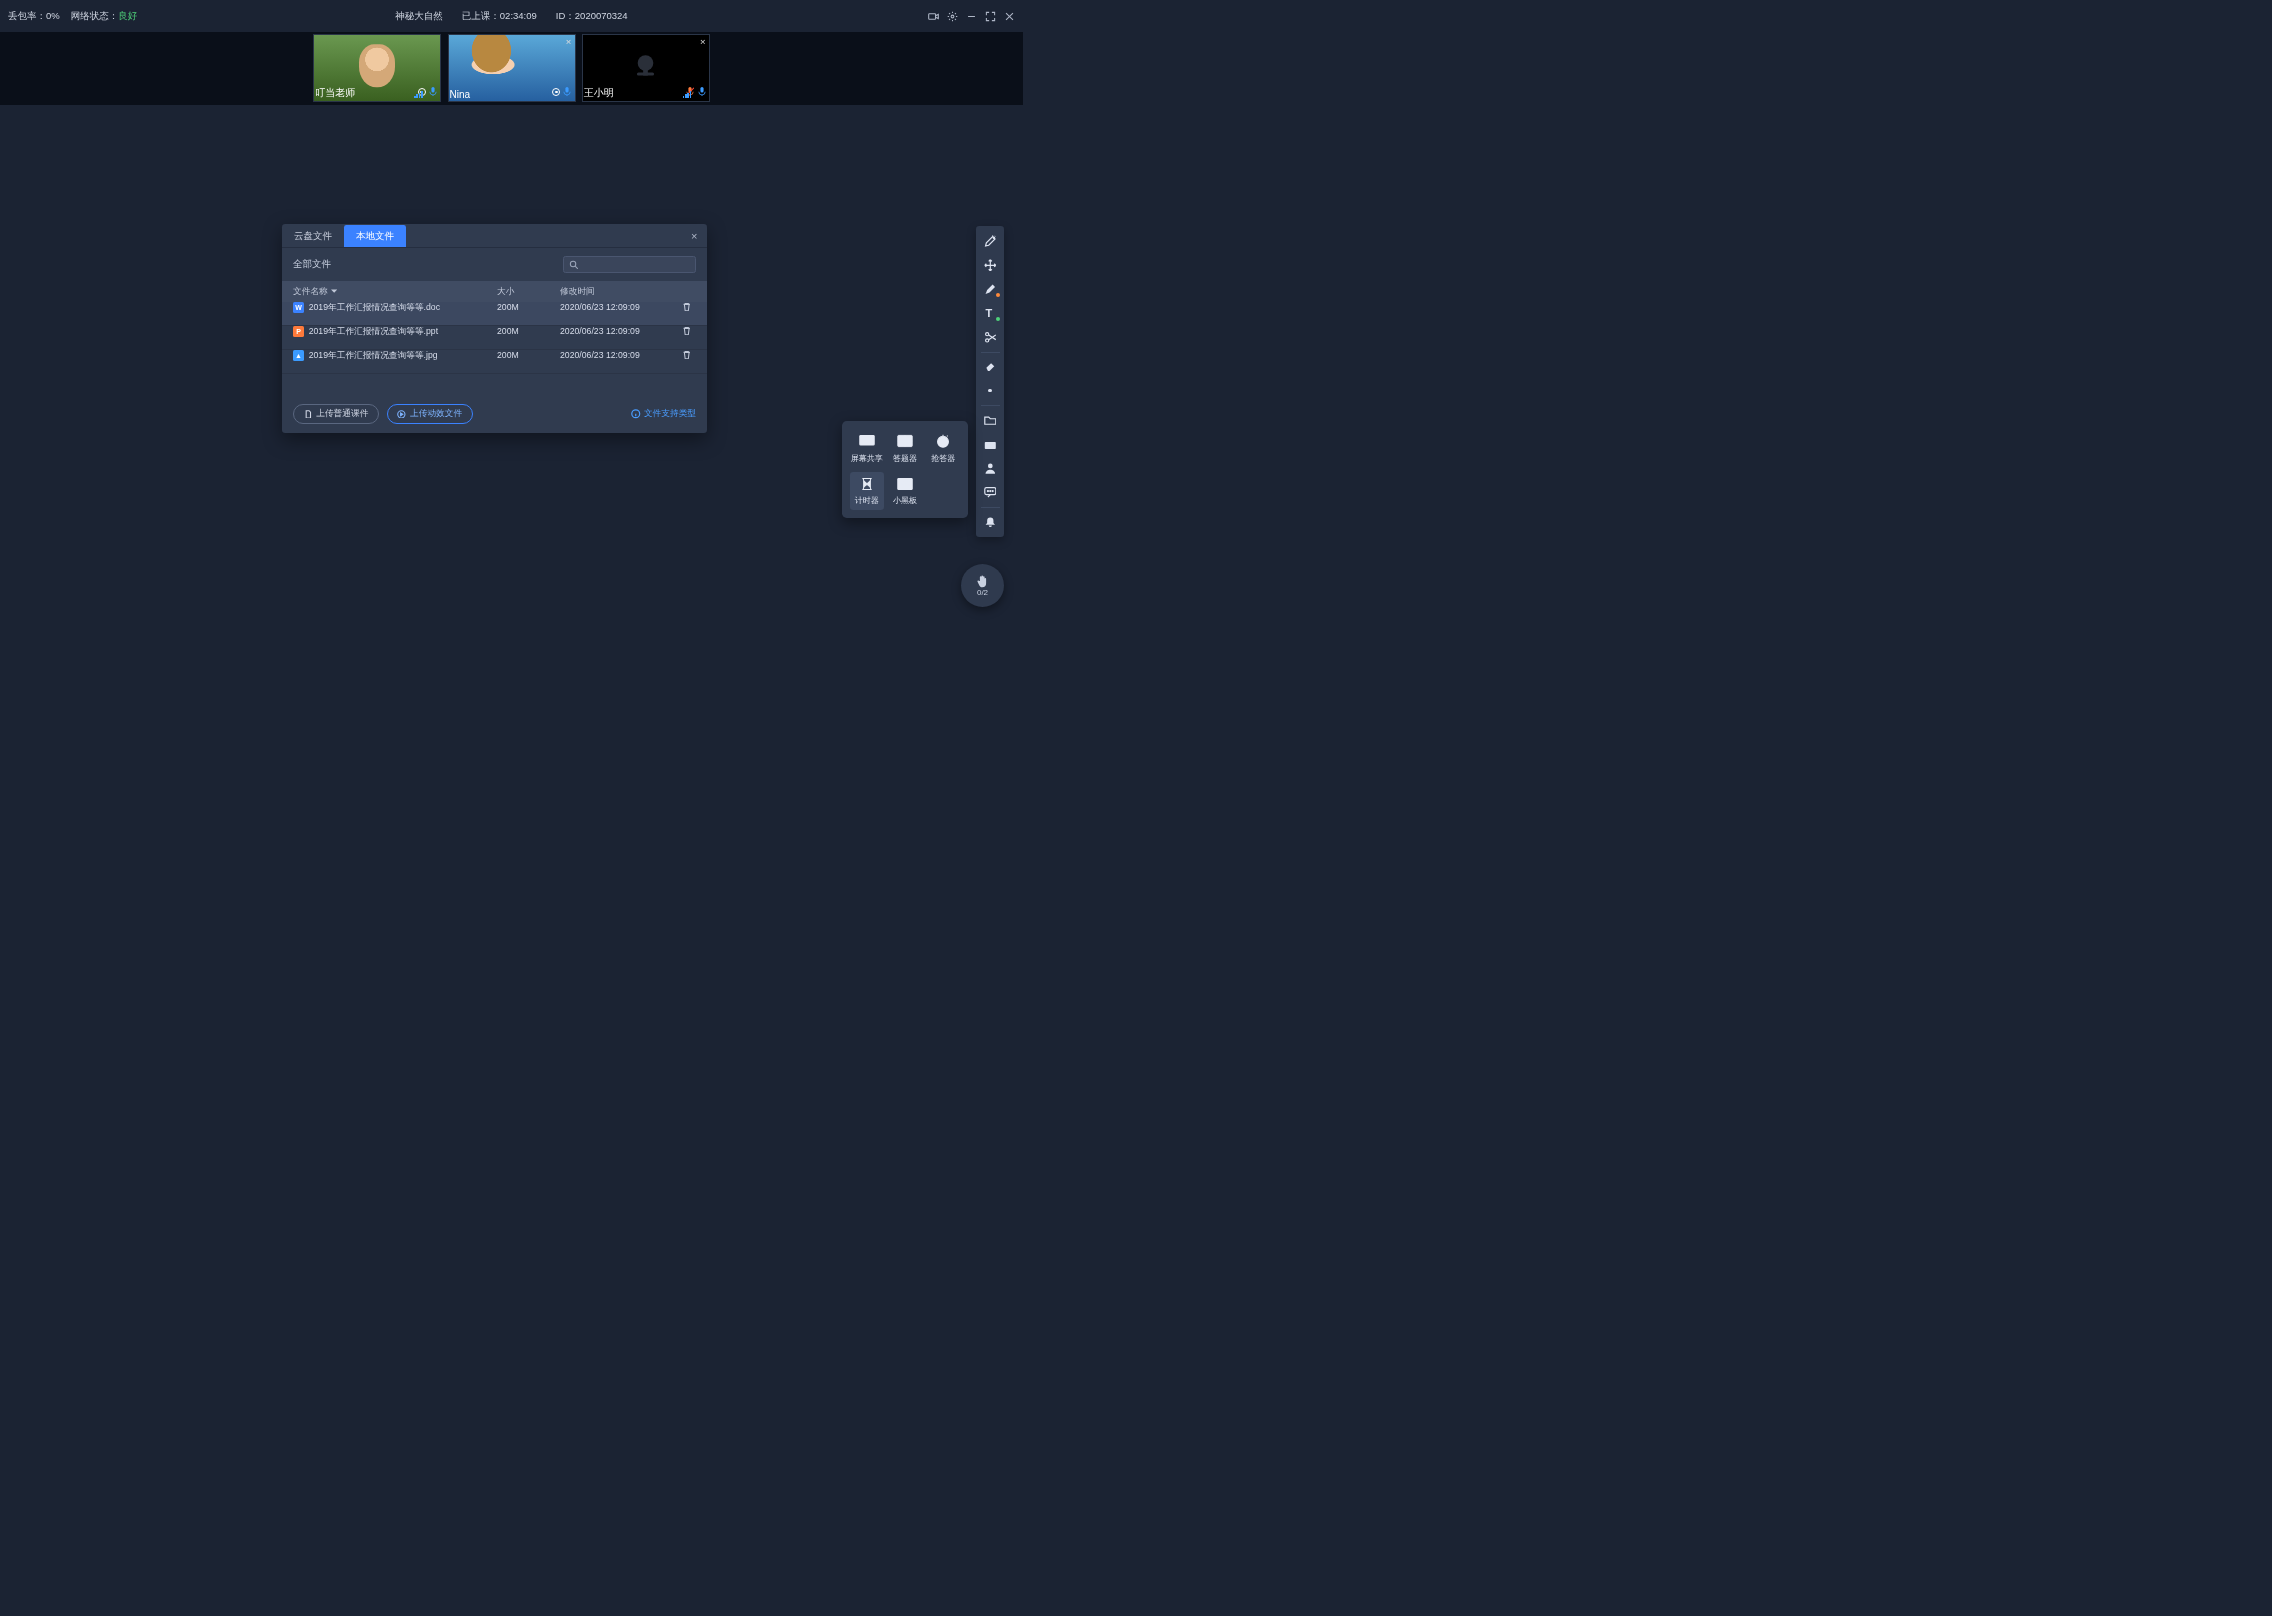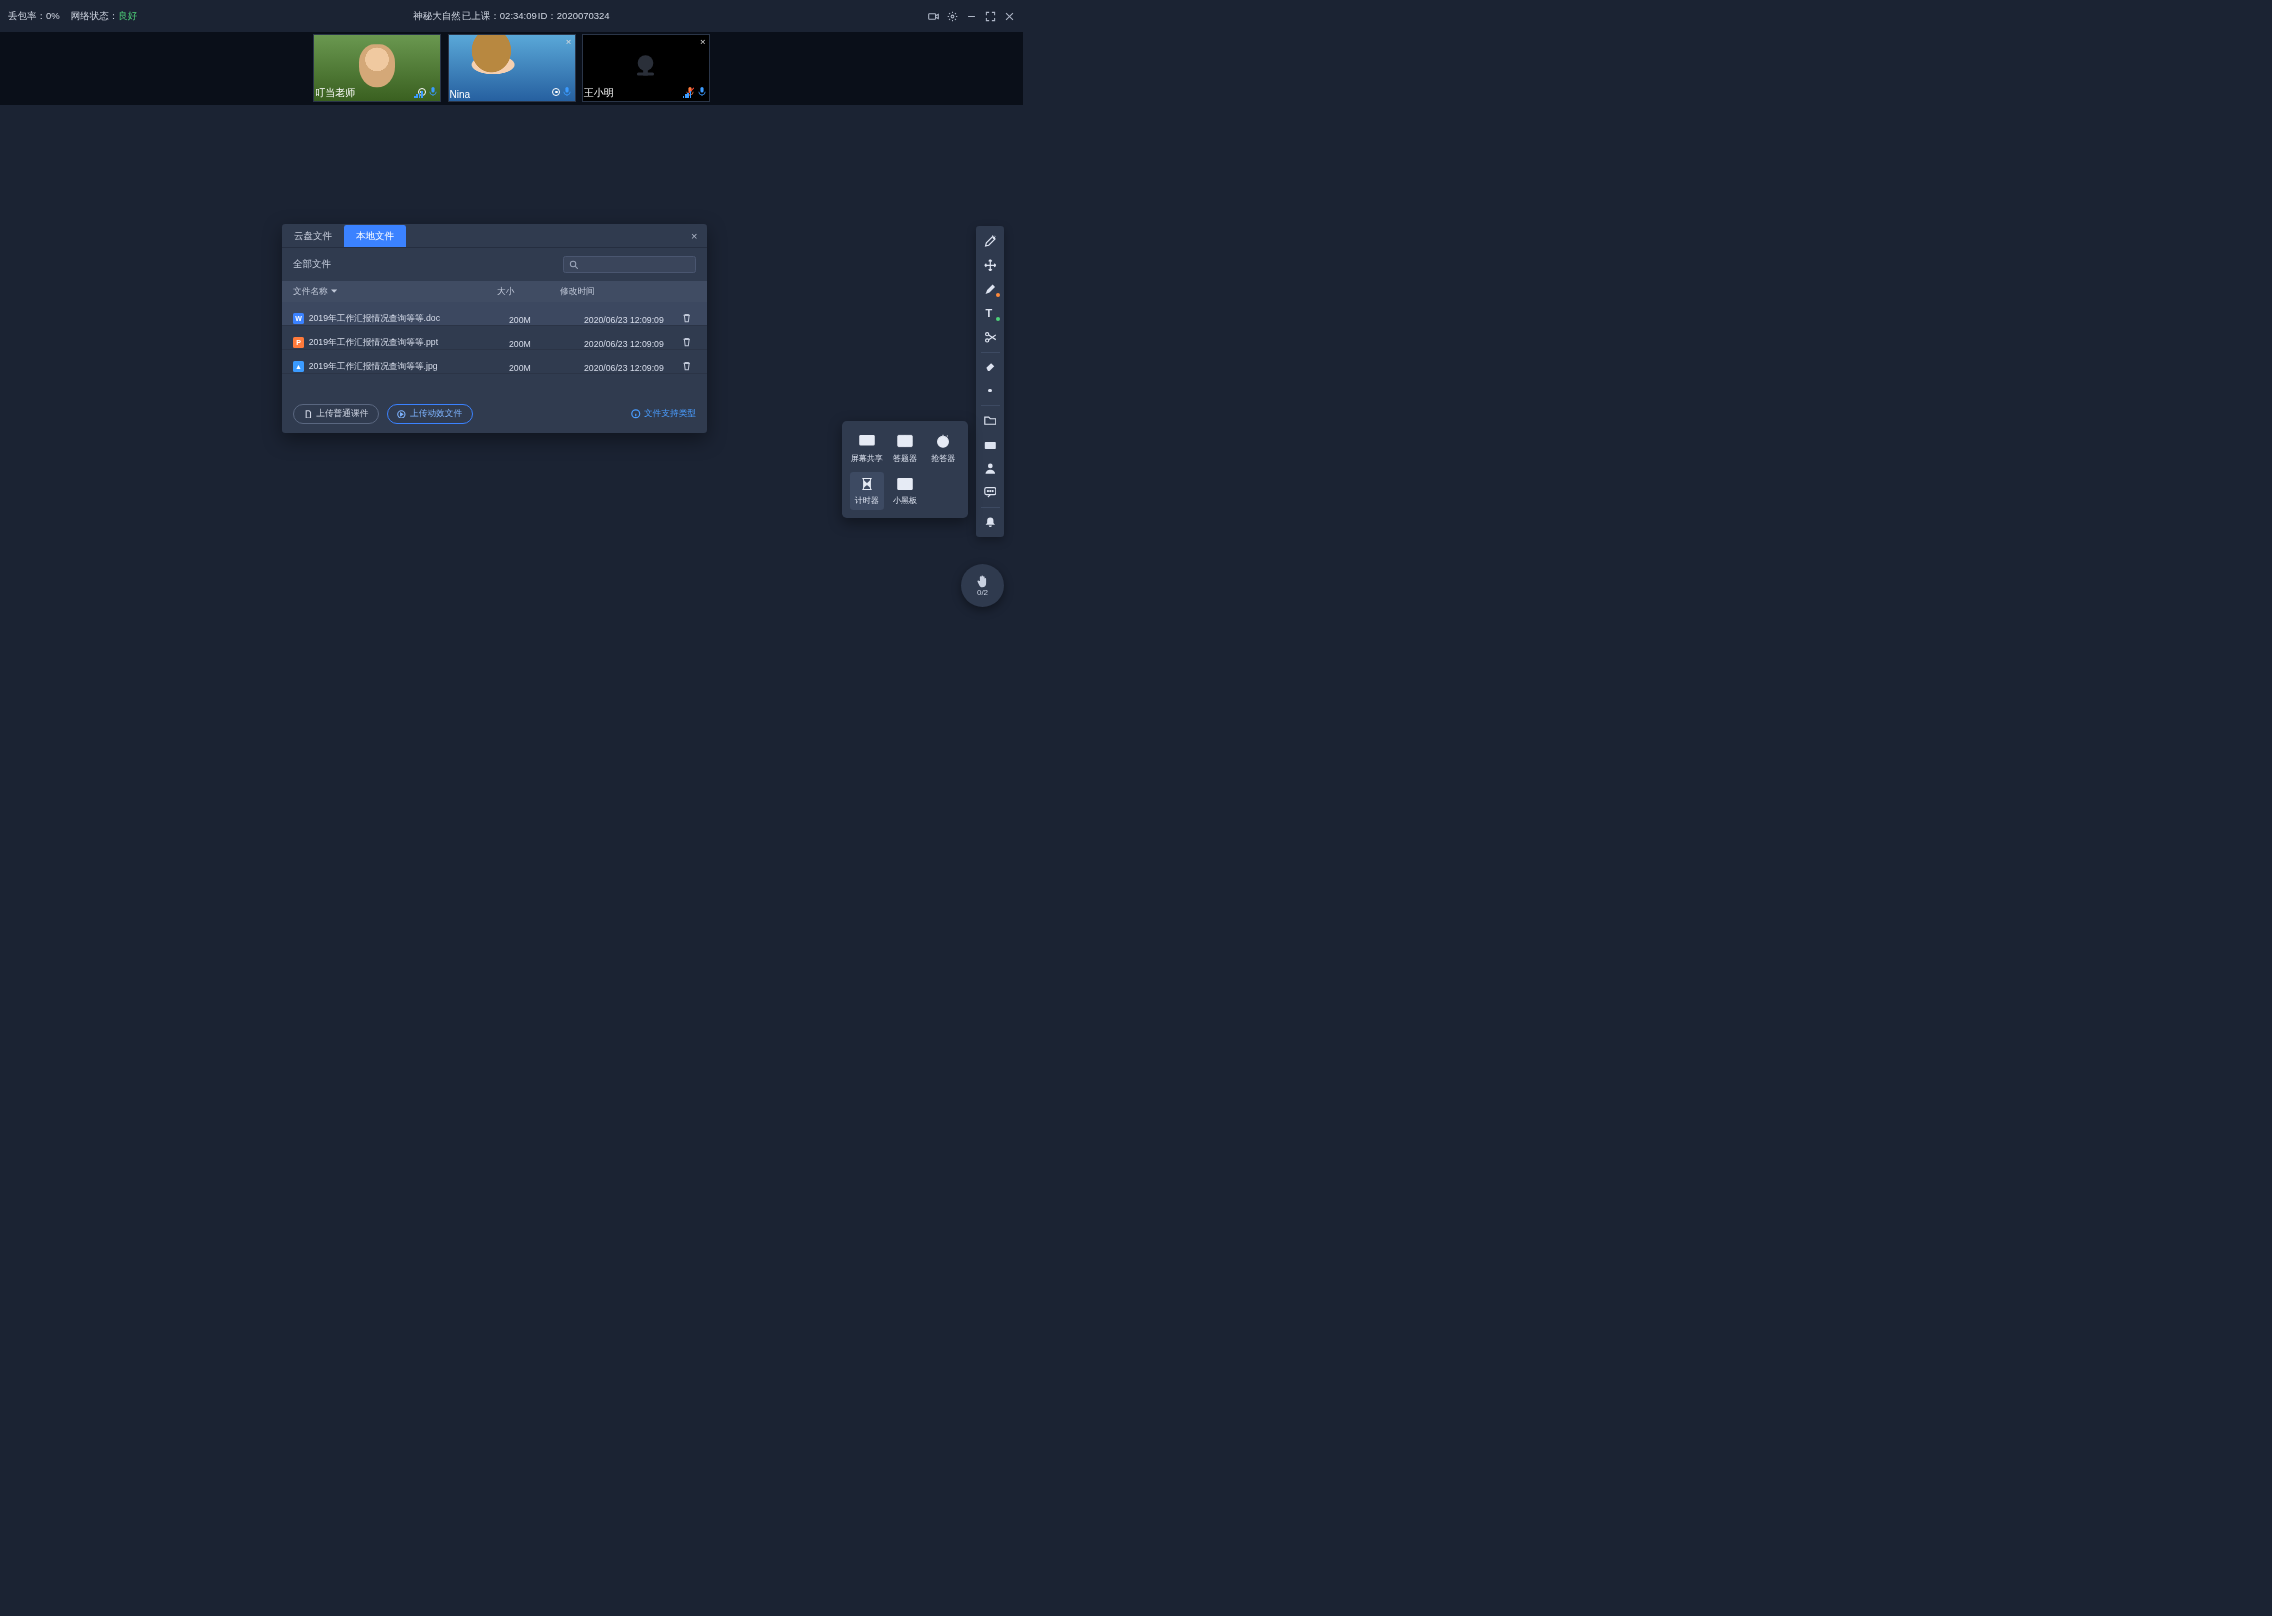--- a/index.html
+++ b/index.html
@@ -1,21 +1,21 @@
 <!DOCTYPE html>
 <html style="font-size:12.6px"><head>
 <meta charset="utf-8">
 <style>
   * { box-sizing: border-box; margin: 0; padding: 0; font-family: "Microsoft YaHei", Arial, sans-serif; }
   body { background: #1b2333; width: 1023px; height: 729px; overflow: hidden; position: relative; color: #c8d0e0; }
 
   
   .topbar { height: 32px; display: flex; align-items: center; font-size: 9.5px; padding: 0 8px; color: #d0d6e2; }
   .topbar .left { display: flex; gap: 11px; }
-  .topbar .center { position: absolute; left: 50%; transform: translateX(-50%); display: flex; gap: 1px; }
+  .topbar .center { position: absolute; left: 50%; transform: translateX(-50%); display: flex; gap: 19px; }
   .topbar .right { margin-left: auto; display: flex; gap: 8px; align-items: center; }
   .netgood { color: #4fd27a; }
   .winicon { width: 11px; height: 11px; display: inline-flex; align-items: center; justify-content: center; cursor: pointer; opacity: .85; }
   .winicon svg { width: 11px; height: 11px; stroke: #c8d0e0; fill: none; stroke-width: 1.5; }
 
   
   .videos { background: #0a0f19; height: 73px; display: flex; justify-content: center; gap: 6.3px; padding-top: 2.4px; }
   .vcard { width: 128px; height: 68px; border: 0.8px solid #2a3548; position: relative; background: #000; overflow: hidden; }
   .vcard .name { position: absolute; left: 1px; bottom: 1.6px; font-size: 10px; color: #fff; }
   .vcard .close { position: absolute; right: 3.2px; top: 1.6px; font-size: 9.5px; color: #ddd; cursor: pointer; line-height: 1; }
@@ -49,21 +49,21 @@
   .dfilter { display: flex; align-items: center; padding: 8px 11px; gap: 22px; }
   .dfilter .lbl { font-size: 9.5px; }
   .search { margin-left: auto; width: 133px; height: 17.4px; background: #3a455b; border: 0.8px solid #4a5670; border-radius: 2.4px; display: flex; align-items: center; padding: 0 4.7px; }
   .search svg { width: 9.5px; height: 9.5px; stroke: #9aa4b8; fill: none; stroke-width: 1.5; }
   .thead { display: flex; background: #404c63; height: 20.5px; align-items: center; font-size: 8.7px; padding: 4px 11px; color: #c0c8d8; }
   .thead .c1 { width: 204px; display:flex; align-items:center; gap:3.2px;}
   .thead .c2 { width: 63px; }
   .thead .c3 { flex: 1; }
   .thead .c4 { width: 19px; }
   .sortarr svg{width:6.3px;height:6.3px;fill:#c0c8d8;}
-  .trow { display: flex; height: 24px; align-items: flex-end; font-size: 8.7px; padding: 0 11px; color: #d6dcea; border-bottom: 0.8px solid #2b3446; cursor: pointer; gap: 12px; }
+  .trow { display: flex; height: 24px; align-items: flex-start; font-size: 8.7px; padding: 0 11px; color: #d6dcea; border-bottom: 0.8px solid #2b3446; cursor: pointer; }
   .trow.sel { background: #3c4860; }
   .trow .c1 { width: 204px; display: flex; align-items: center; gap: 4.7px; }
   .trow .c2 { width: 63px; }
   .trow .c3 { flex: 1; }
   .trow .c4 { width: 19px; text-align: center; }
   .ficon { width: 11px; height: 11px; border-radius: 1.6px; display: flex; align-items: center; justify-content: center; font-size: 7px; color: #fff; font-weight: bold; }
   .ficon.w { background: #3b82ff; }
   .ficon.p { background: #ff7a3b; }
   .ficon.i { background: #3b9bff; }
   .trash svg { width: 9.5px; height: 9.5px; stroke: #c0c8d8; fill: none; stroke-width: 1.3; }

